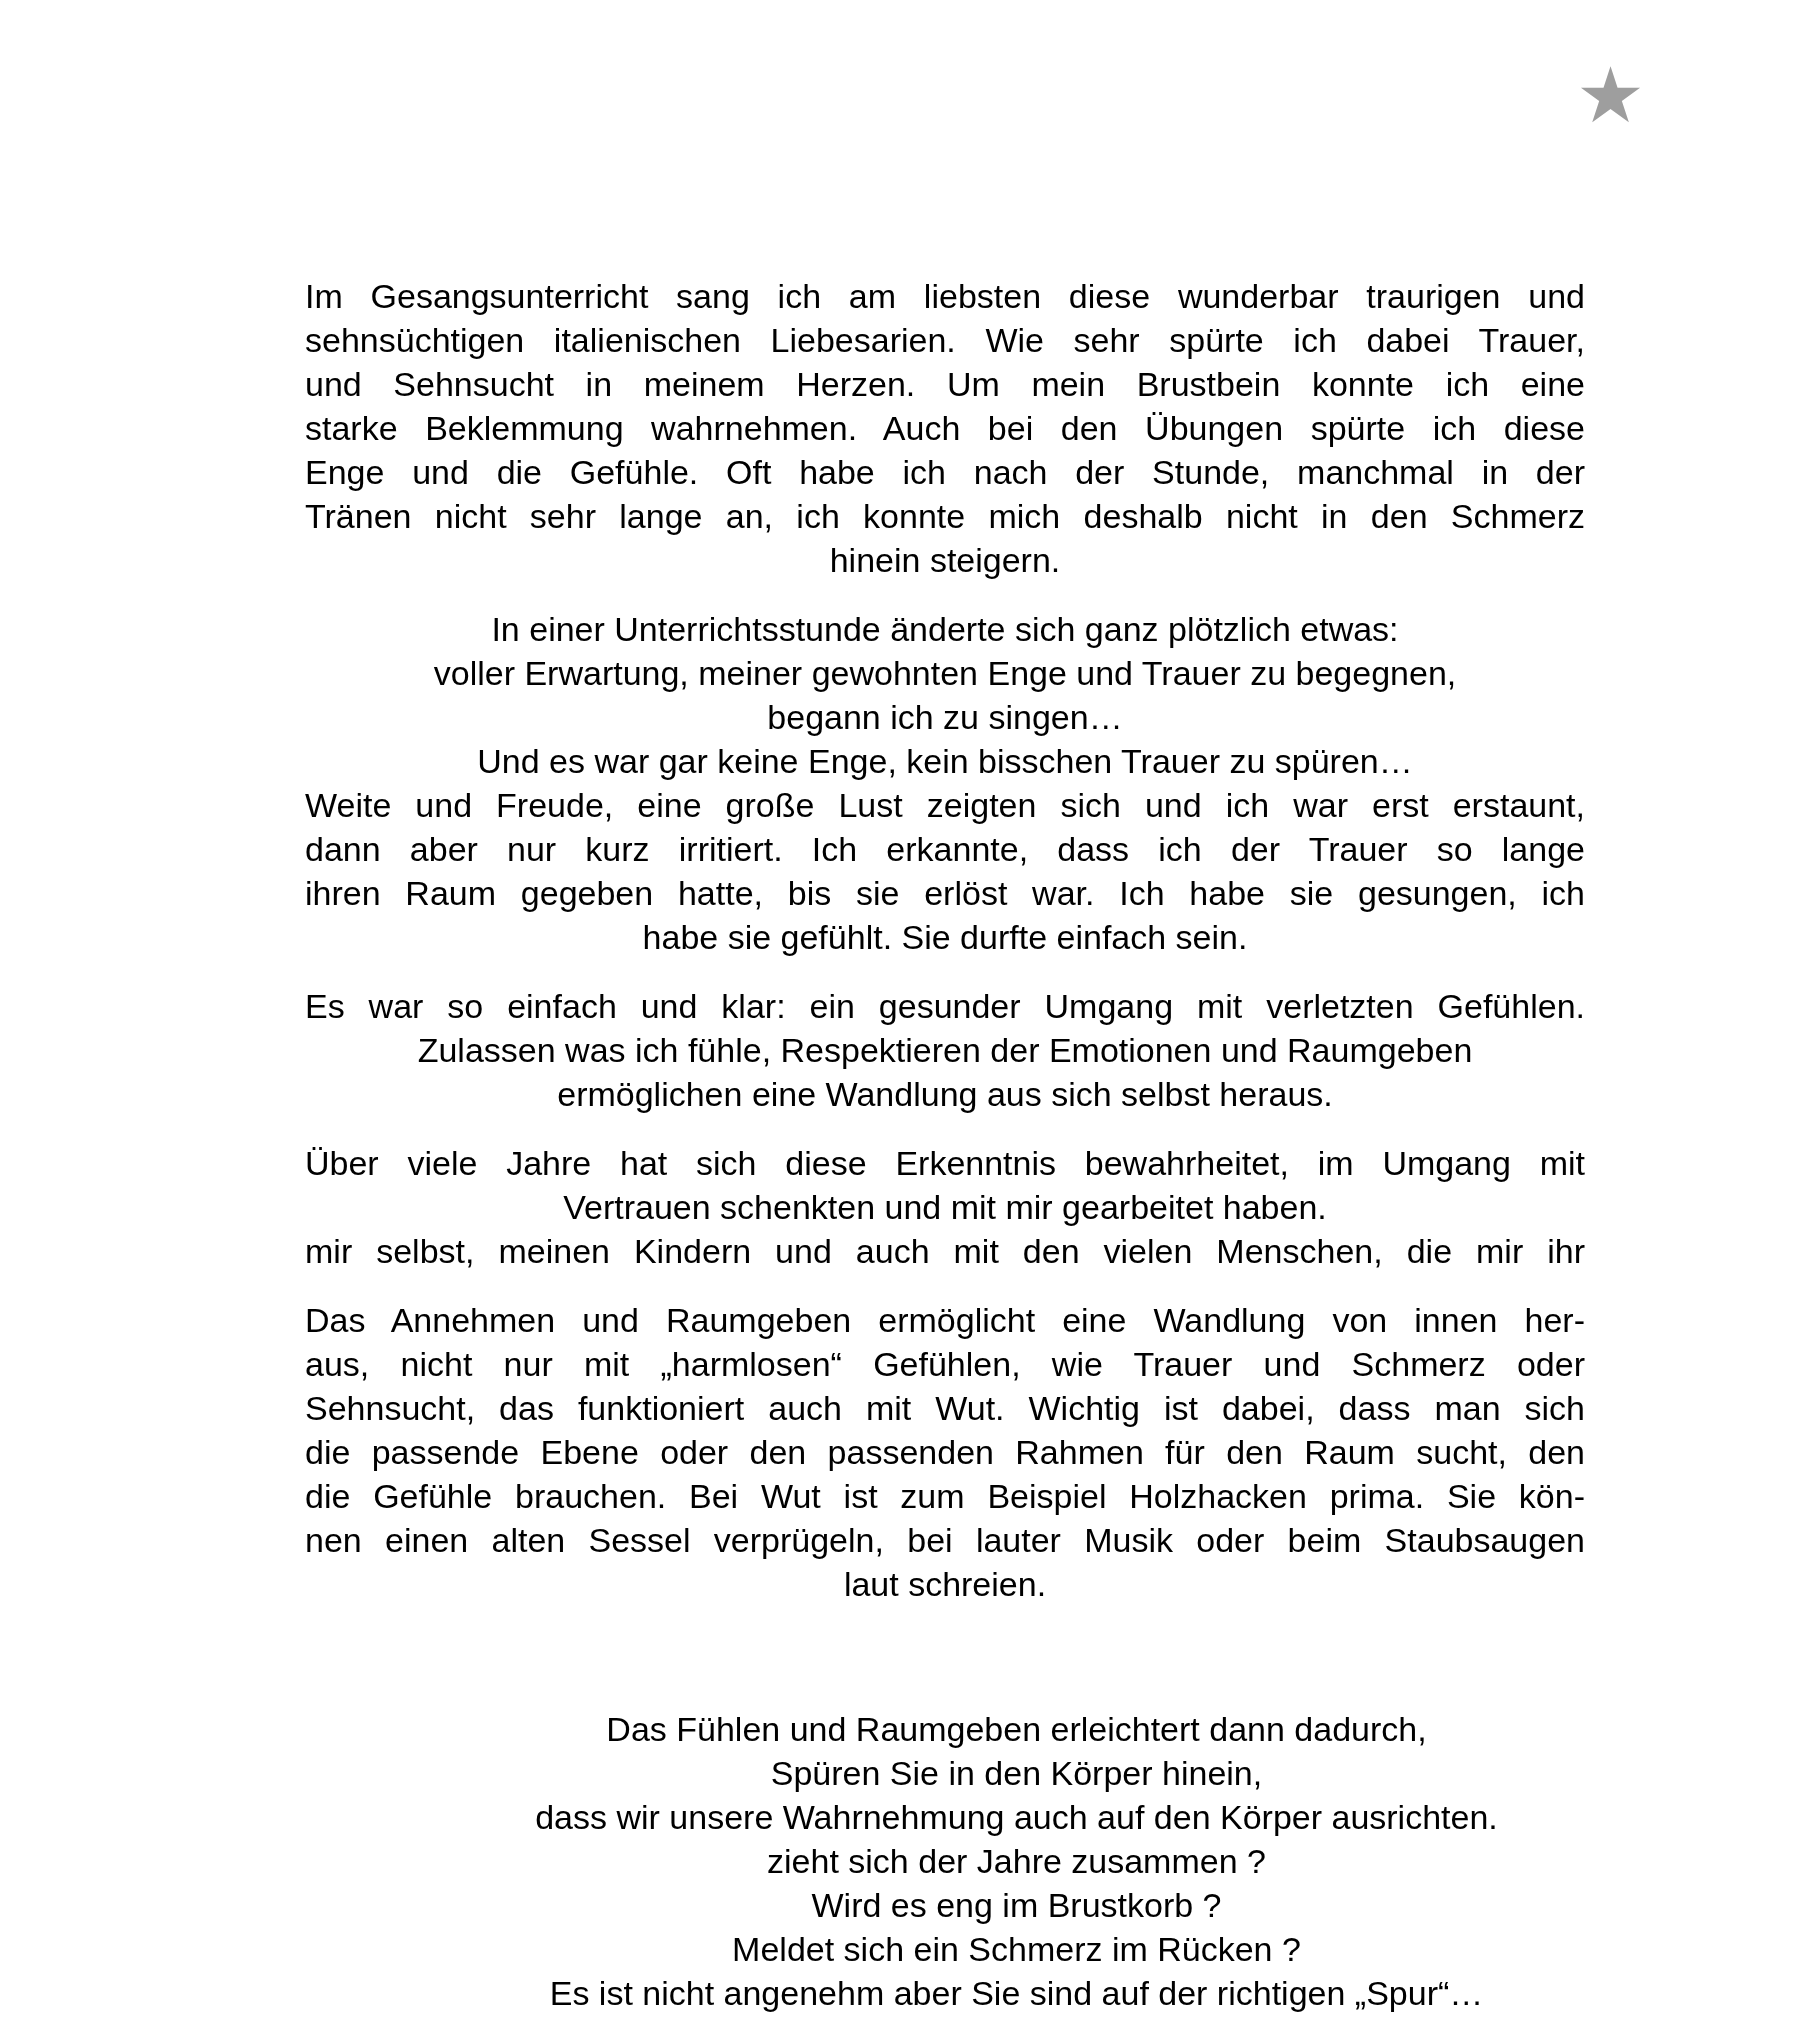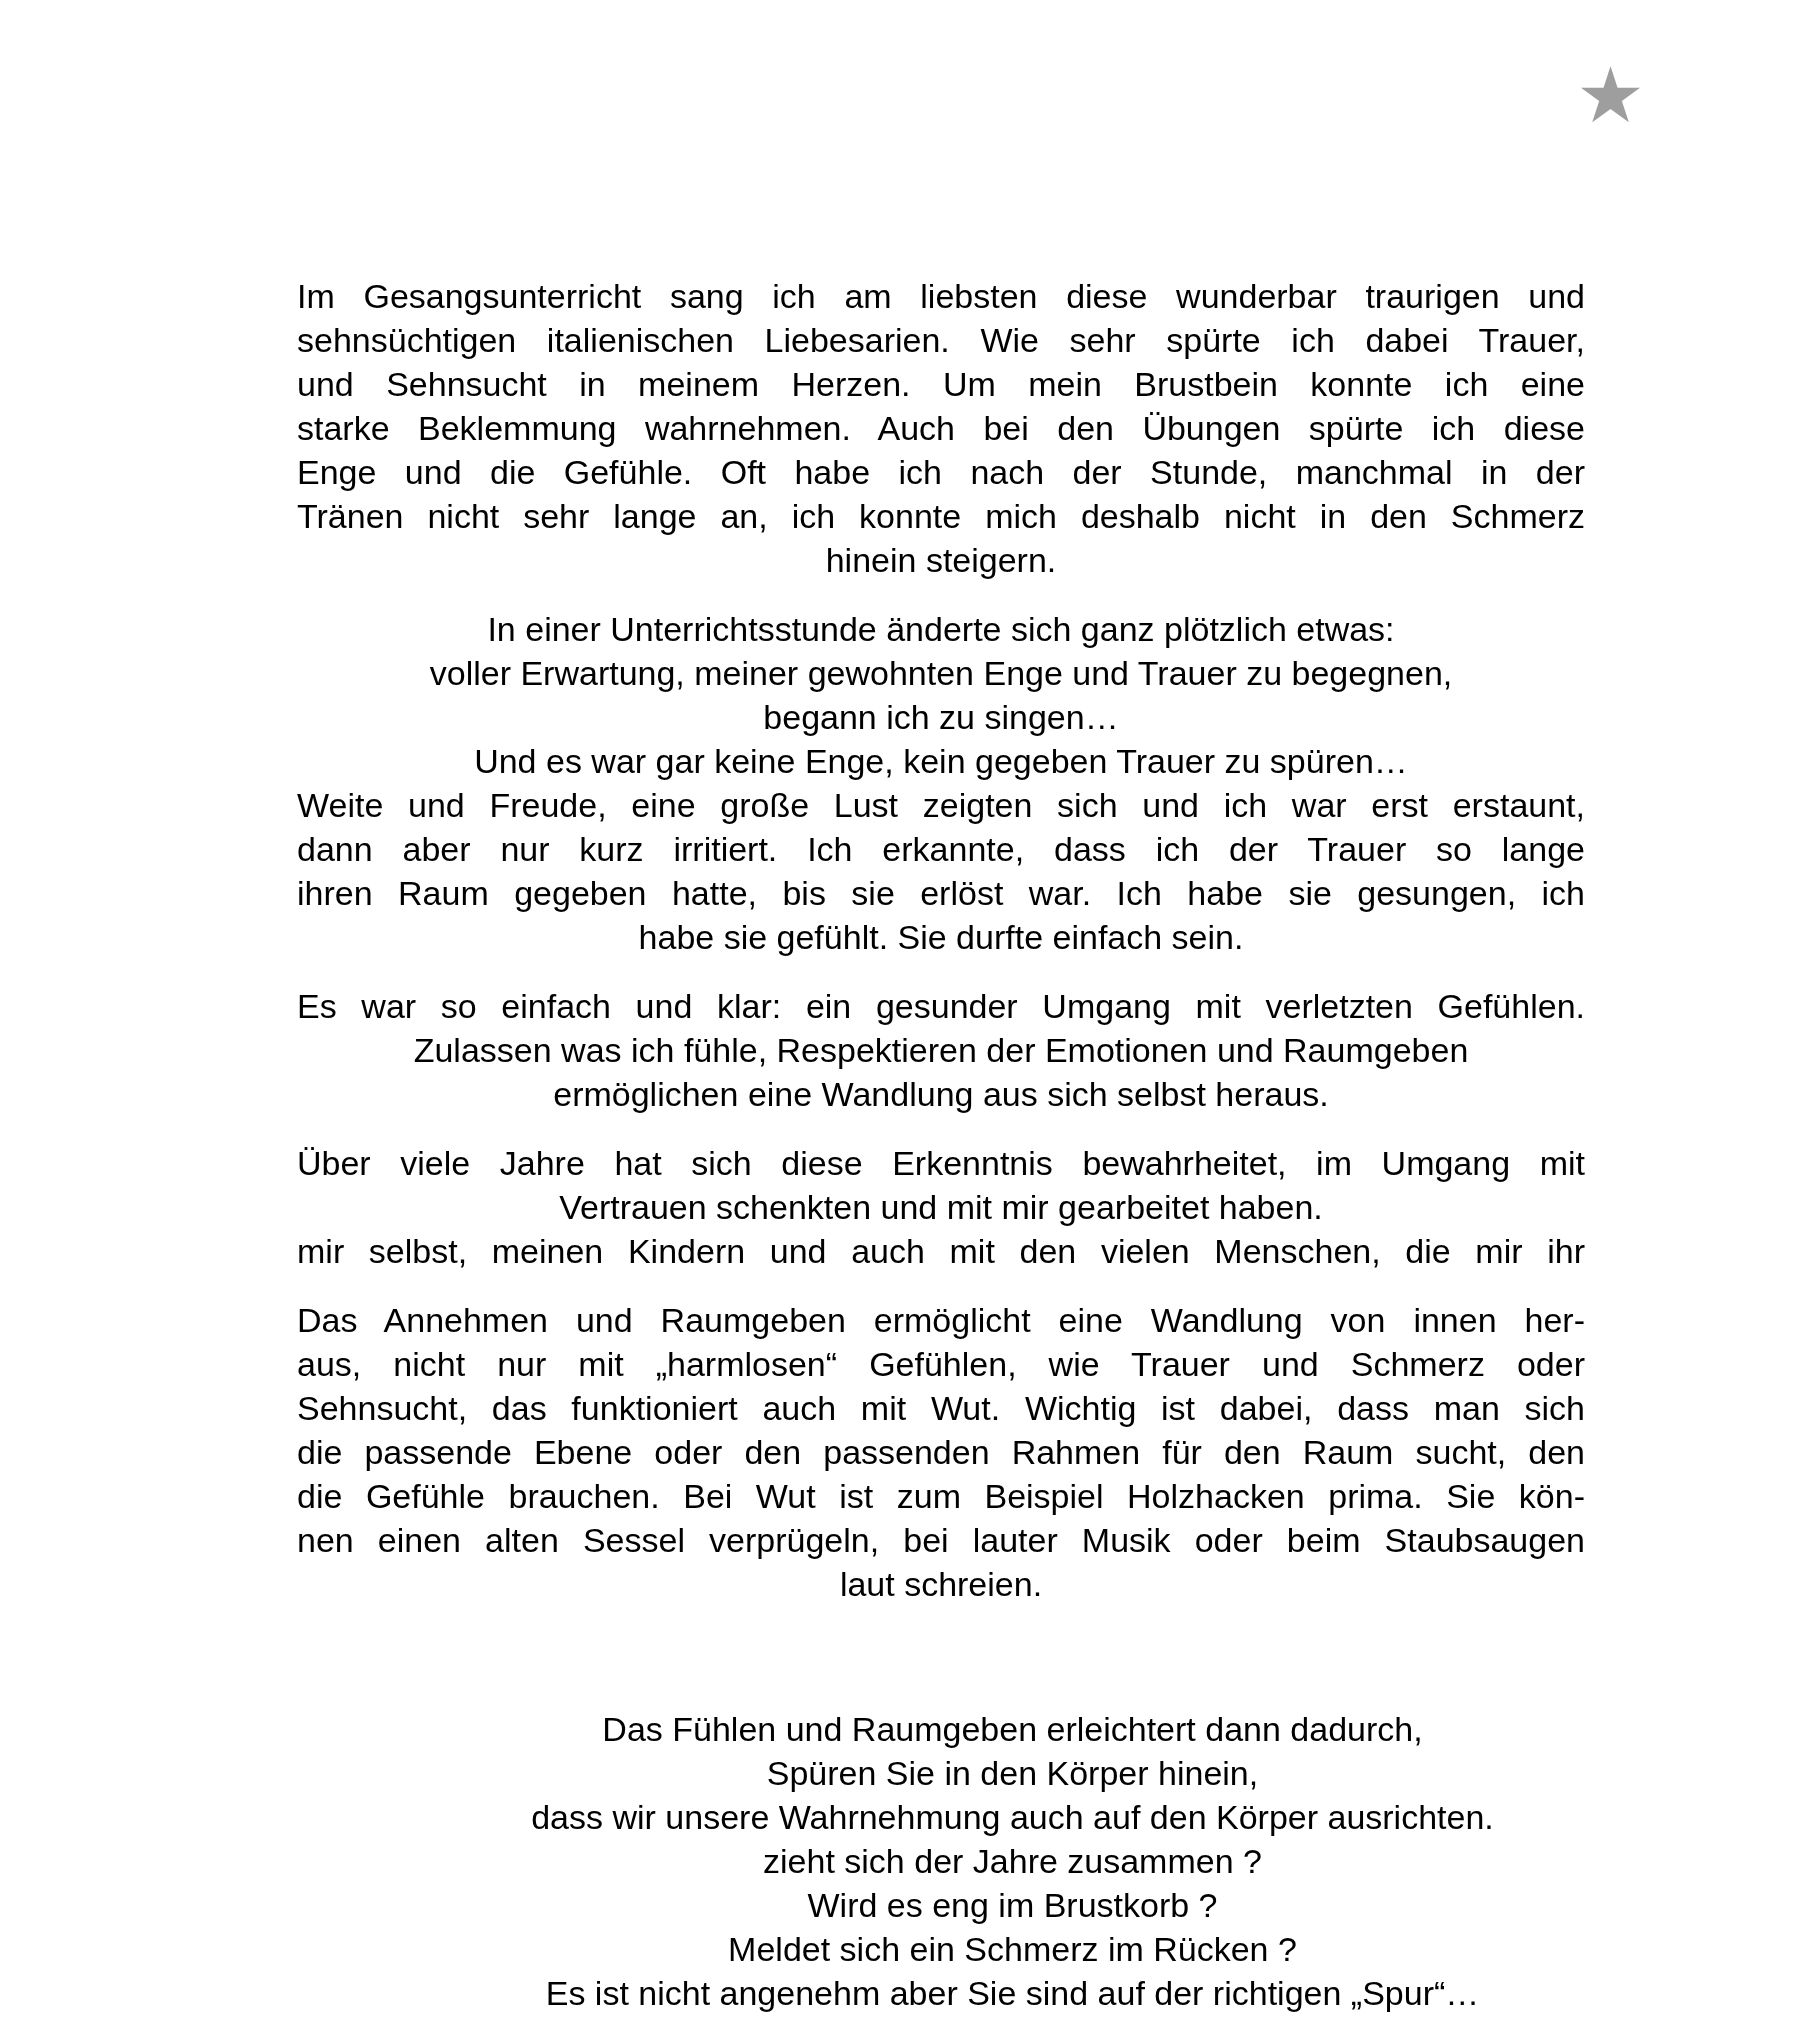--- a/index.html
+++ b/index.html
@@ -28,21 +28,21 @@
   }
   .text-column {
     position: absolute;
     left: 289px;
     top: 274px;
     width: 1296px;
     font-size: 34px;
     line-height: 44px;
     letter-spacing: 0px;
   }
-  .para { margin: 0 0 25px 8px; }
+  .para { margin: 0 0 25px 16px; }
   .para.indented {
     padding-left: 143px;
     margin-top: 101px;
   }
   .line { text-align: center; white-space: nowrap; }
   .line.just {
     white-space: normal;
     text-align: justify;
     text-align-last: justify;
   }
@@ -59,21 +59,21 @@
         <div class="line just">und Sehnsucht in meinem Herzen. Um mein Brustbein konnte ich eine</div>
         <div class="line just">starke Beklemmung wahrnehmen. Auch bei den Übungen spürte ich diese</div>
         <div class="line just">Enge und die Gefühle. Oft habe ich nach der Stunde, manchmal in der</div>
         <div class="line just">Tränen nicht sehr lange an, ich konnte mich deshalb nicht in den Schmerz</div>
         <div class="line">hinein steigern.</div>
       </div>
       <div class="para">
         <div class="line">In einer Unterrichtsstunde änderte sich ganz plötzlich etwas:</div>
         <div class="line">voller Erwartung, meiner gewohnten Enge und Trauer zu begegnen,</div>
         <div class="line">begann ich zu singen…</div>
-        <div class="line">Und es war gar keine Enge, kein gegeben Trauer zu spüren…</div>
+        <div class="line">Und es war gar keine Enge, kein bisschen Trauer zu spüren…</div>
         <div class="line just">Weite und Freude, eine große Lust zeigten sich und ich war erst erstaunt,</div>
         <div class="line just">dann aber nur kurz irritiert. Ich erkannte, dass ich der Trauer so lange</div>
         <div class="line just">ihren Raum gegeben hatte, bis sie erlöst war. Ich habe sie gesungen, ich</div>
         <div class="line">habe sie gefühlt. Sie durfte einfach sein.</div>
       </div>
       <div class="para">
         <div class="line just">Es war so einfach und klar: ein gesunder Umgang mit verletzten Gefühlen.</div>
         <div class="line">Zulassen was ich fühle, Respektieren der Emotionen und Raumgeben</div>
         <div class="line">ermöglichen eine Wandlung aus sich selbst heraus.</div>
       </div>

